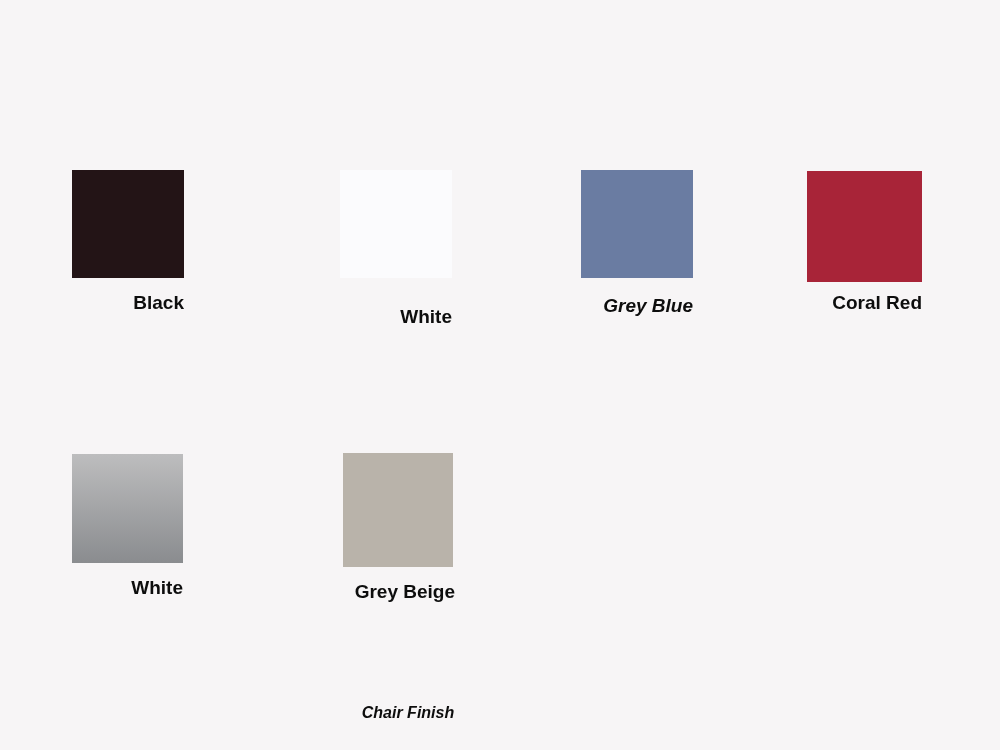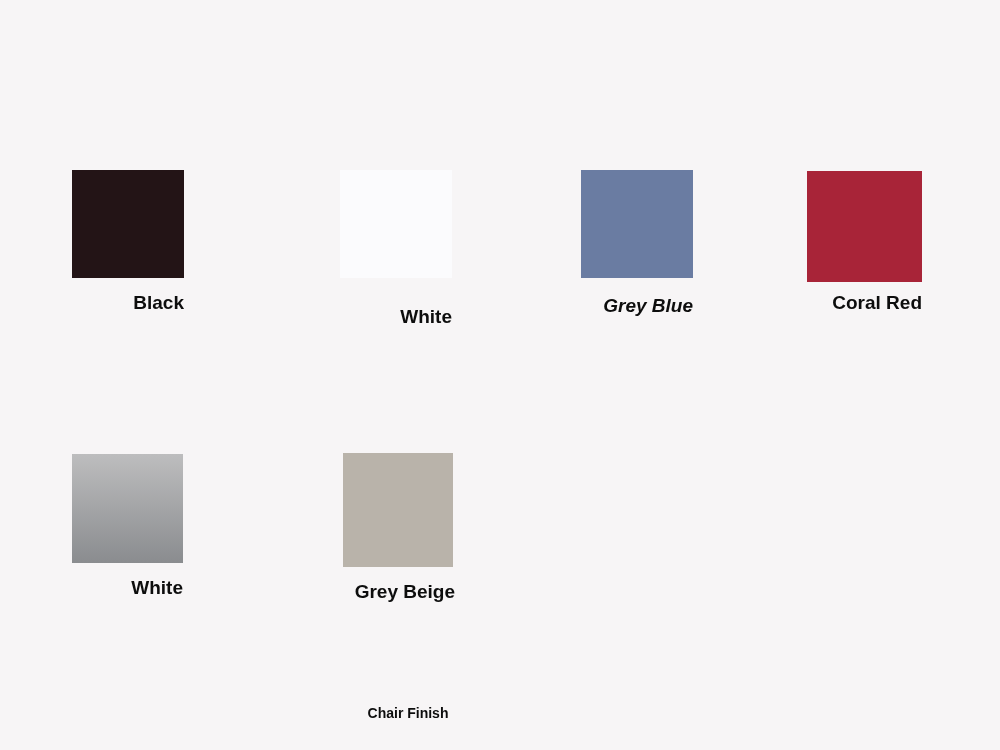--- a/index.html
+++ b/index.html
@@ -42,23 +42,24 @@
   }
 
   #chart-title {
     position: absolute;
     left: 0;
     top: 701px;
     width: 816px;
     text-align: center;
     font-family: "Liberation Sans", sans-serif;
     font-weight: bold;
-    font-size: 14px;
+    font-size: 16px;
     line-height: 24px;
     color: #0d0d0d;
+    font-style: italic;
   }
 </style>
 </head>
 <body style="background: rgb(247, 245, 246); color: rgb(13, 13, 13);">
 
 <div id="palette">
 
   <div class="swatch-cell" style="left: 0px; top: 0px; width: 1000px; height: 750px; pointer-events: none;">
       <div class="swatch-chip" style="position: absolute; left: 72px; top: 170px; width: 112px; height: 108px; pointer-events: auto; background: rgb(35, 20, 22);"></div>
       <div class="swatch-label" style="position: absolute; left: 72px; top: 292px; width: 112px; pointer-events: auto;">Black</div>

